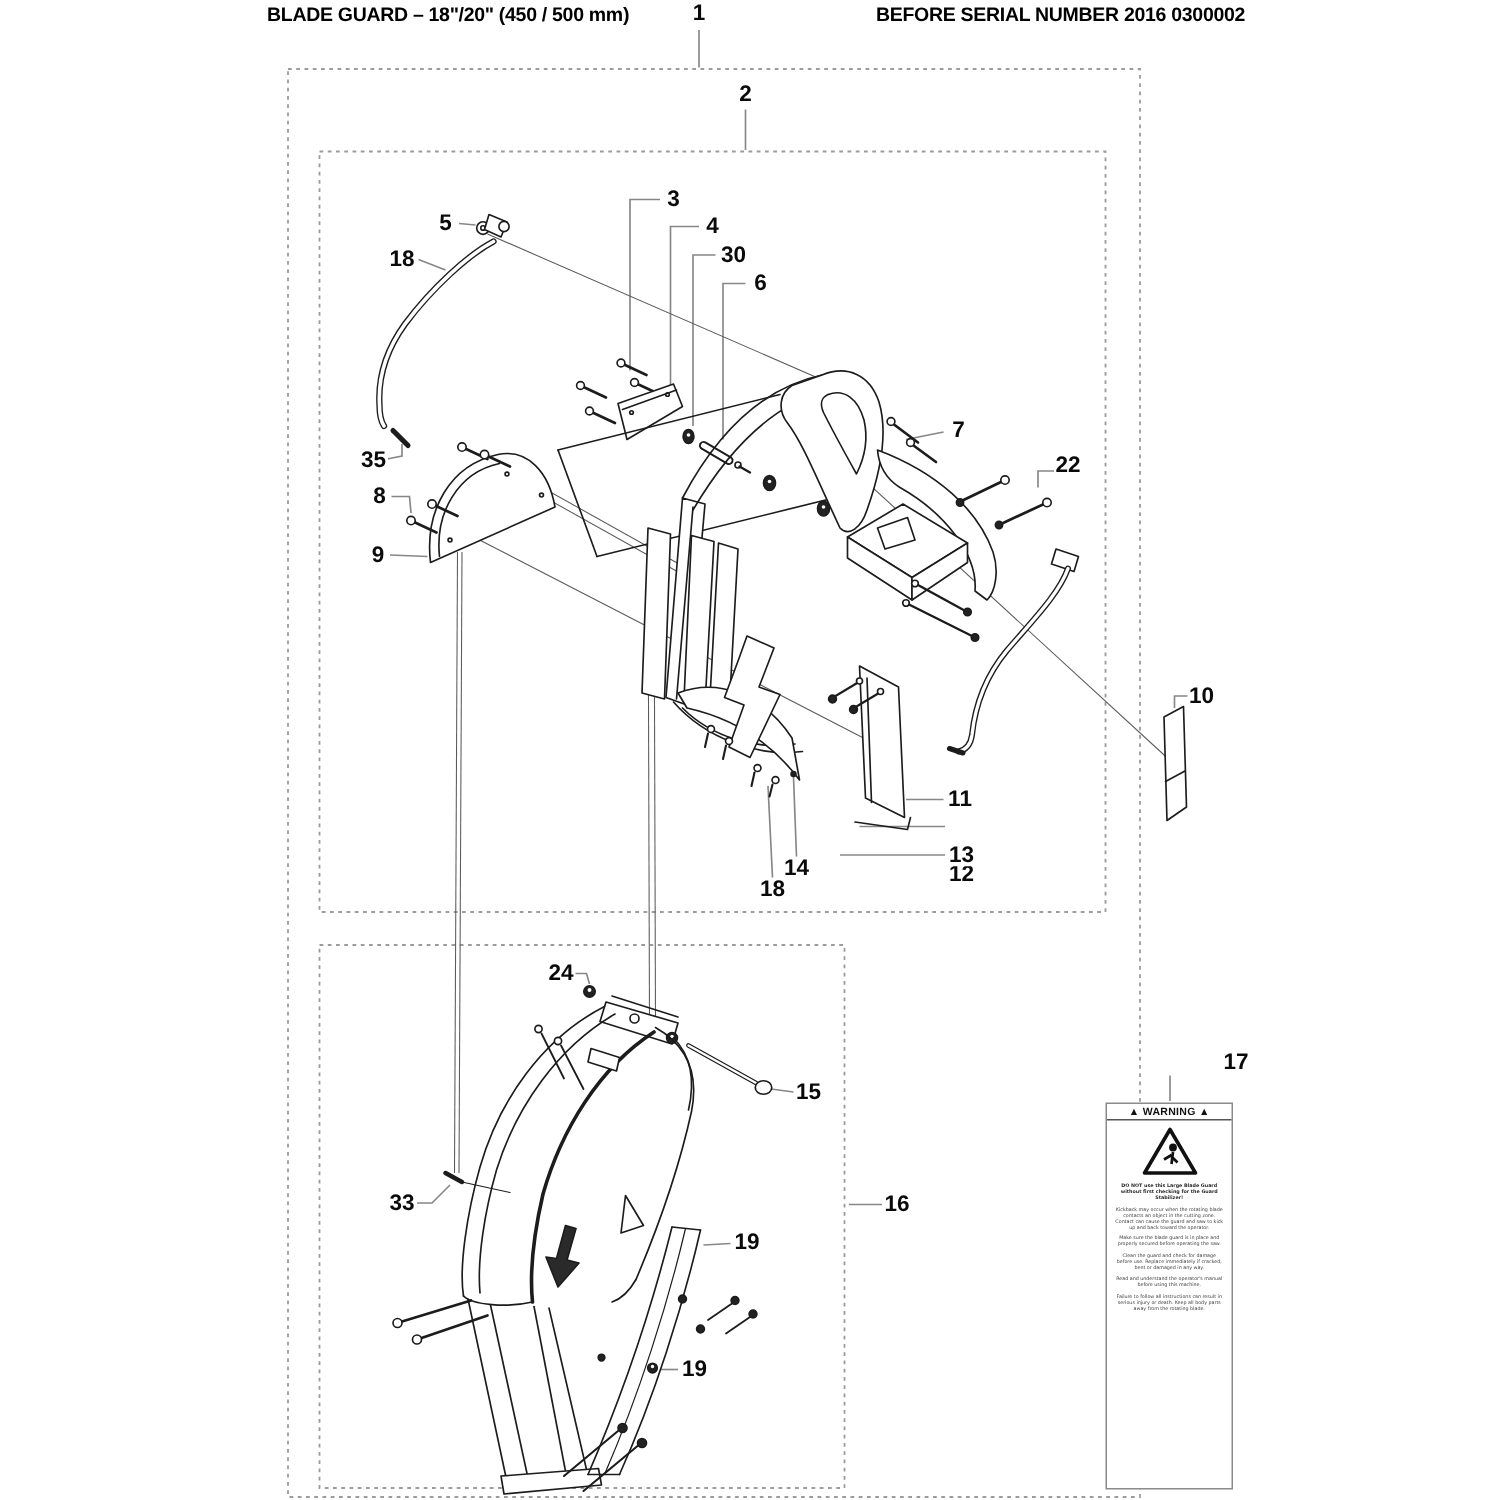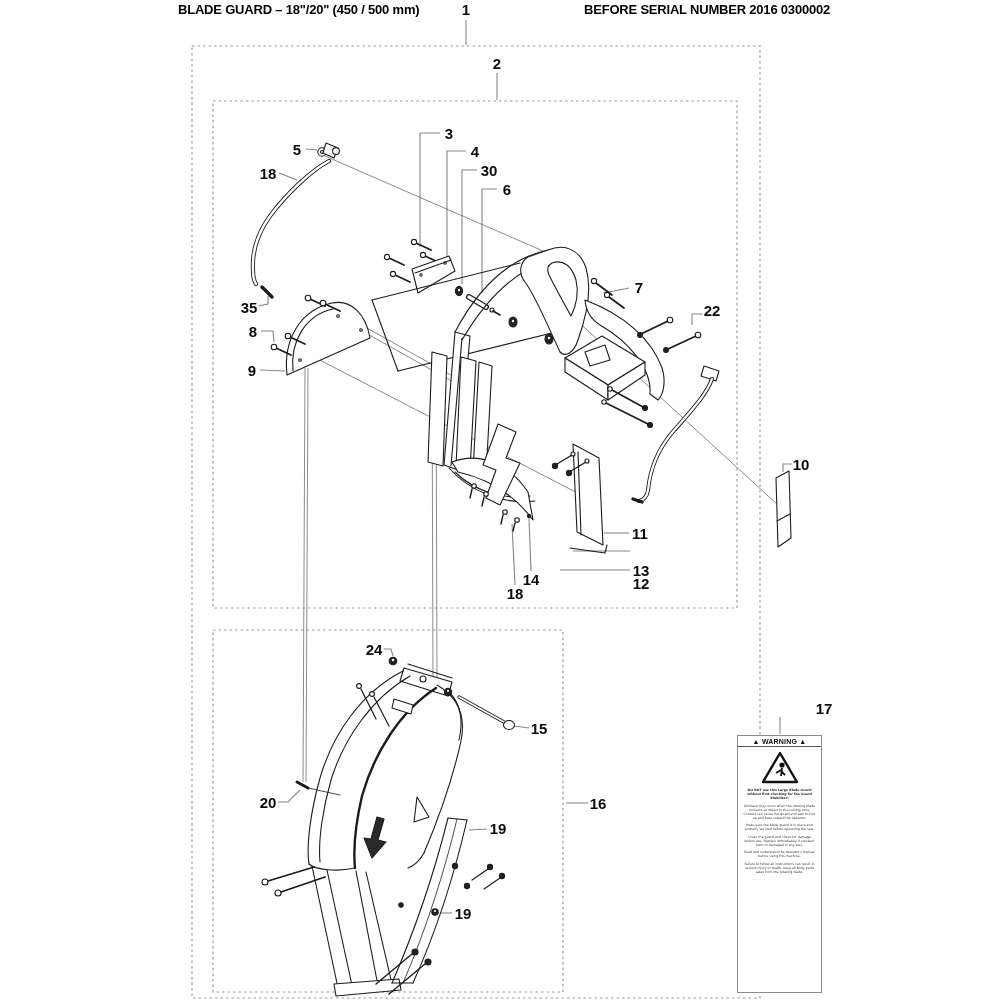--- a/index.html
+++ b/index.html
@@ -339,21 +339,21 @@
       <span class="callout" style="left: 639px; top: 287px;">7</span>
       <span class="callout" style="left: 712px; top: 310px;">22</span>
       <span class="callout" style="left: 801px; top: 464px;">10</span>
       <span class="callout" style="left: 640px; top: 533px;">11</span>
       <span class="callout" style="left: 641px; top: 583px;">12</span>
       <span class="callout" style="left: 641px; top: 570px;">13</span>
       <span class="callout" style="left: 531px; top: 579px; text-align: center;">14</span>
       <span class="callout" style="left: 515px; top: 593px;">18</span>
       <span class="callout" style="left: 374px; top: 649px;">24</span>
       <span class="callout" style="left: 539px; top: 728px;">15</span>
-      <span class="callout" style="left: 268px; top: 802px;">20</span>
+      <span class="callout" style="left: 268px; top: 802px;">33</span>
       <span class="callout" style="left: 598px; top: 803px;">16</span>
       <span class="callout" style="left: 498px; top: 828px;">19</span>
       <span class="callout" style="left: 463px; top: 913px;">19</span>
       <span class="callout" style="left: 780px; top: 708px; margin-left: 44px;">17</span>
     </div>
 
   <div class="warnlabel">
     <div class="warnhead">
       <span>▲</span>
       <span>WARNING</span>

